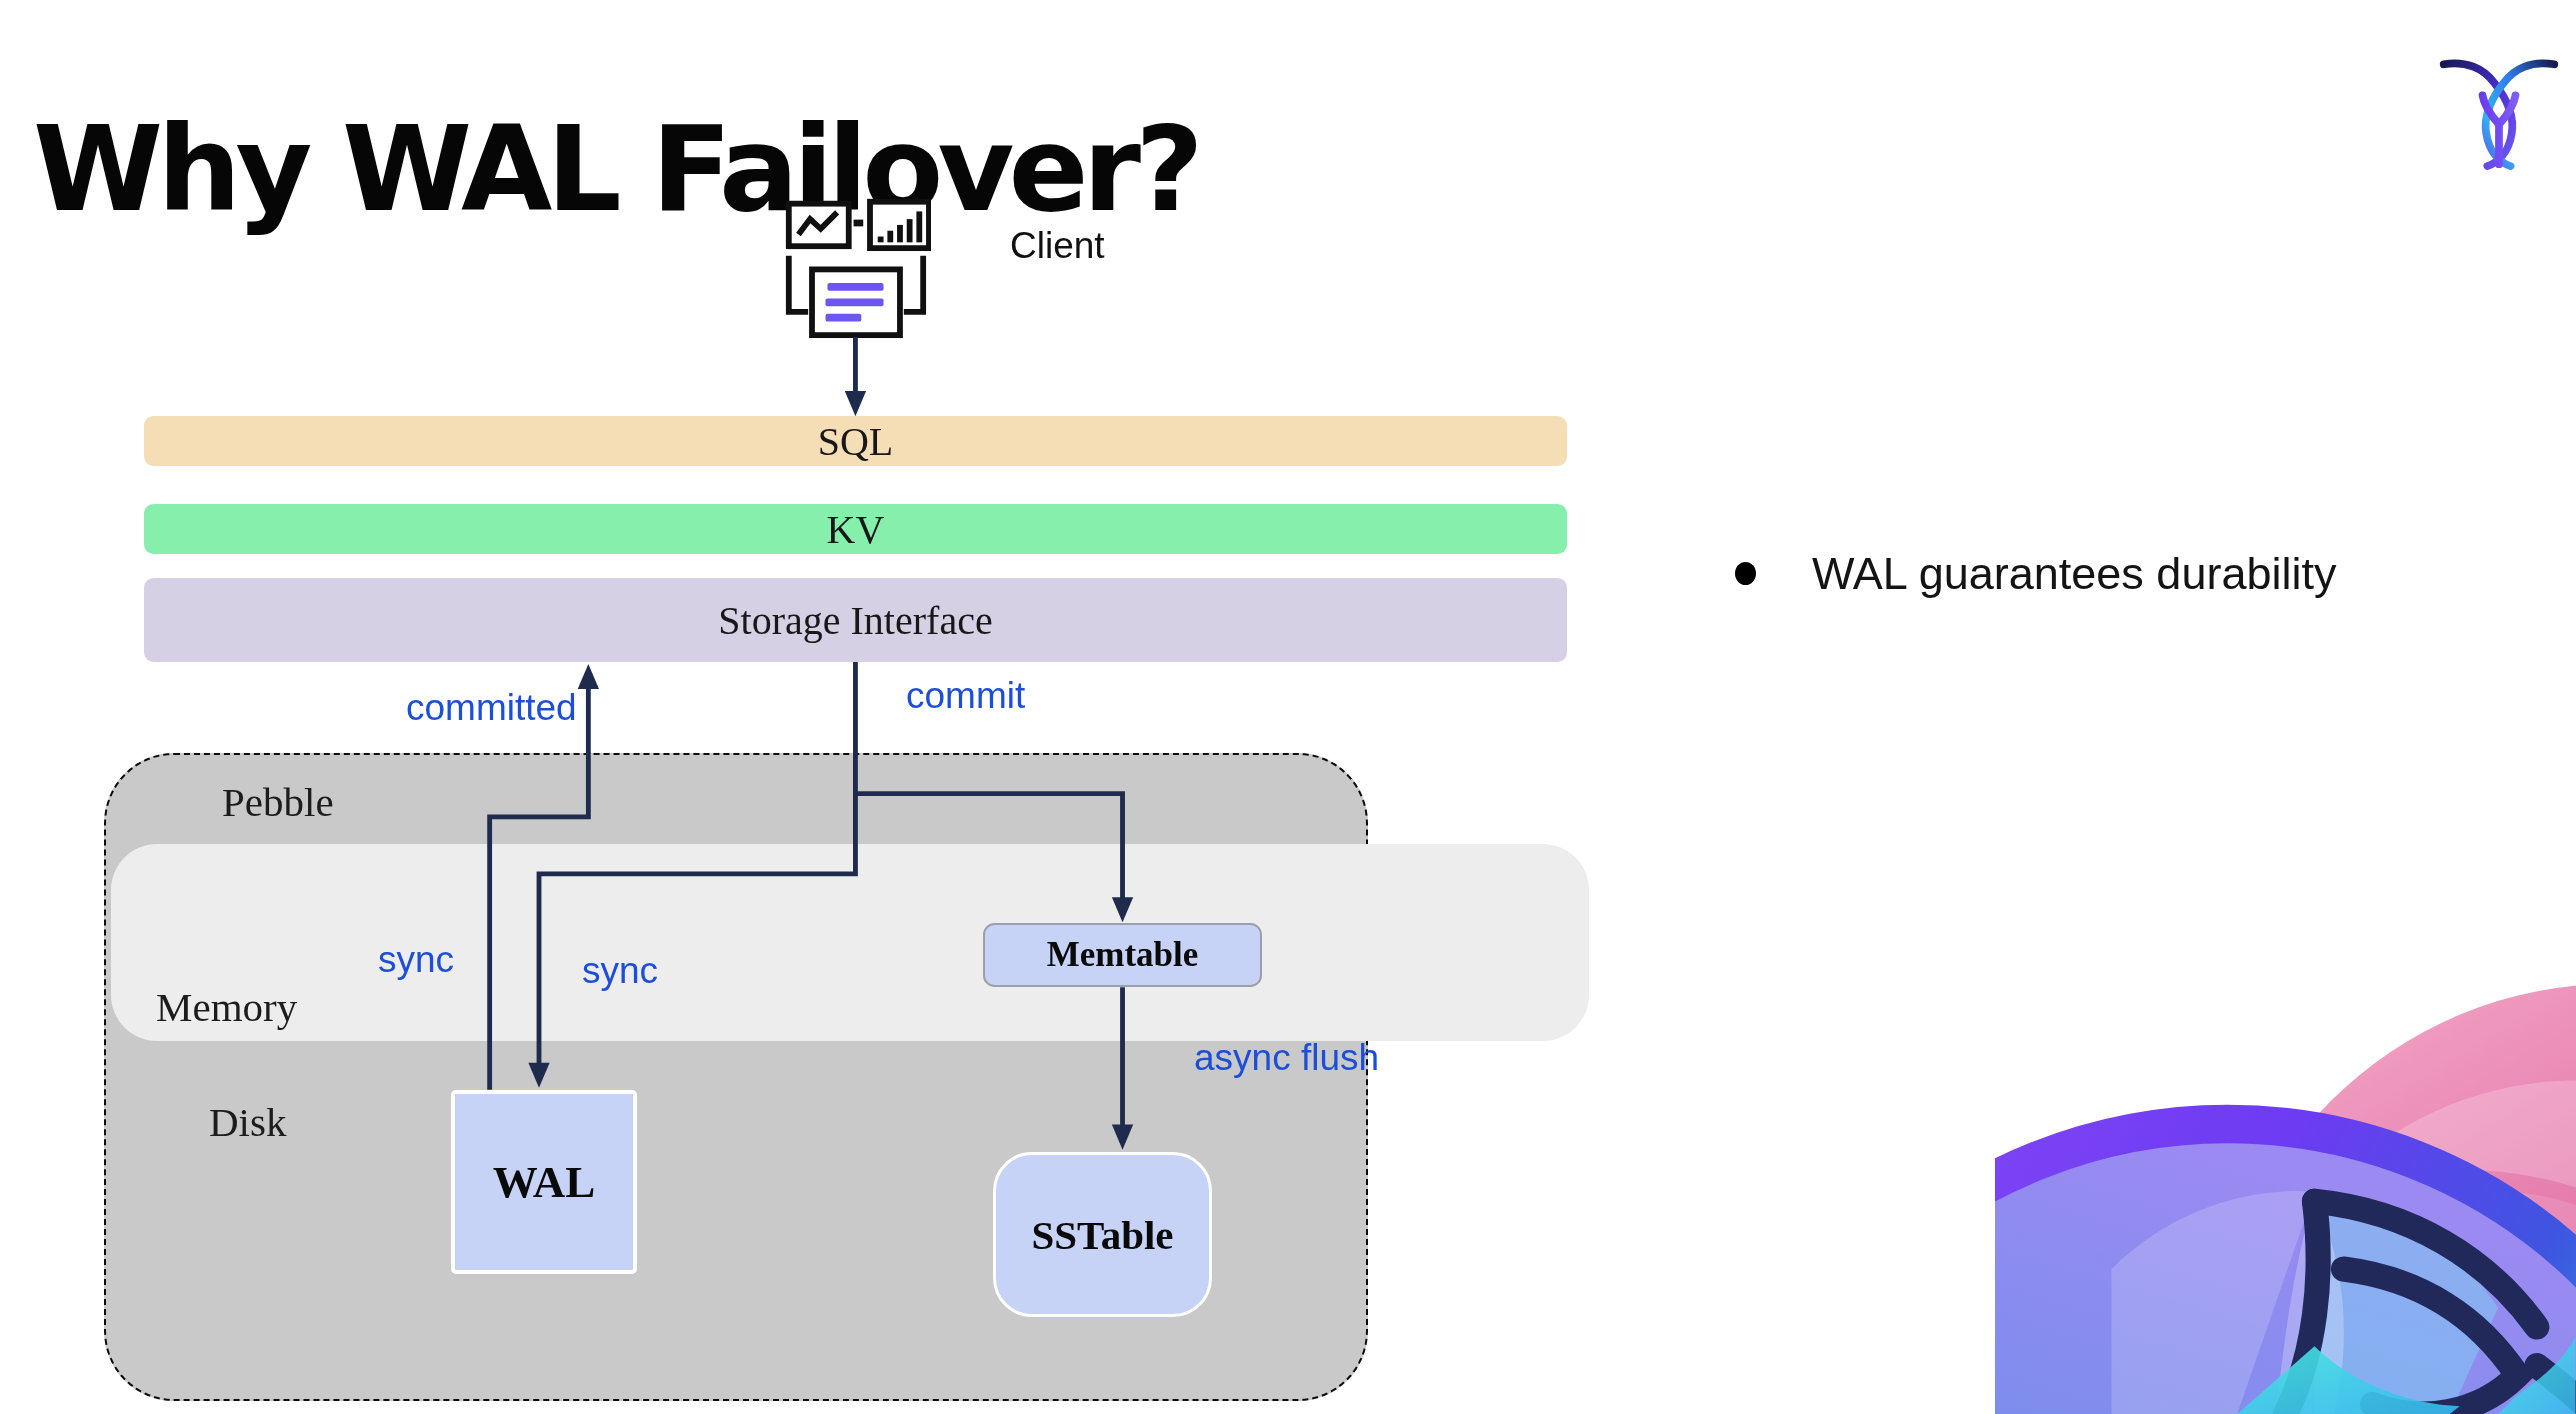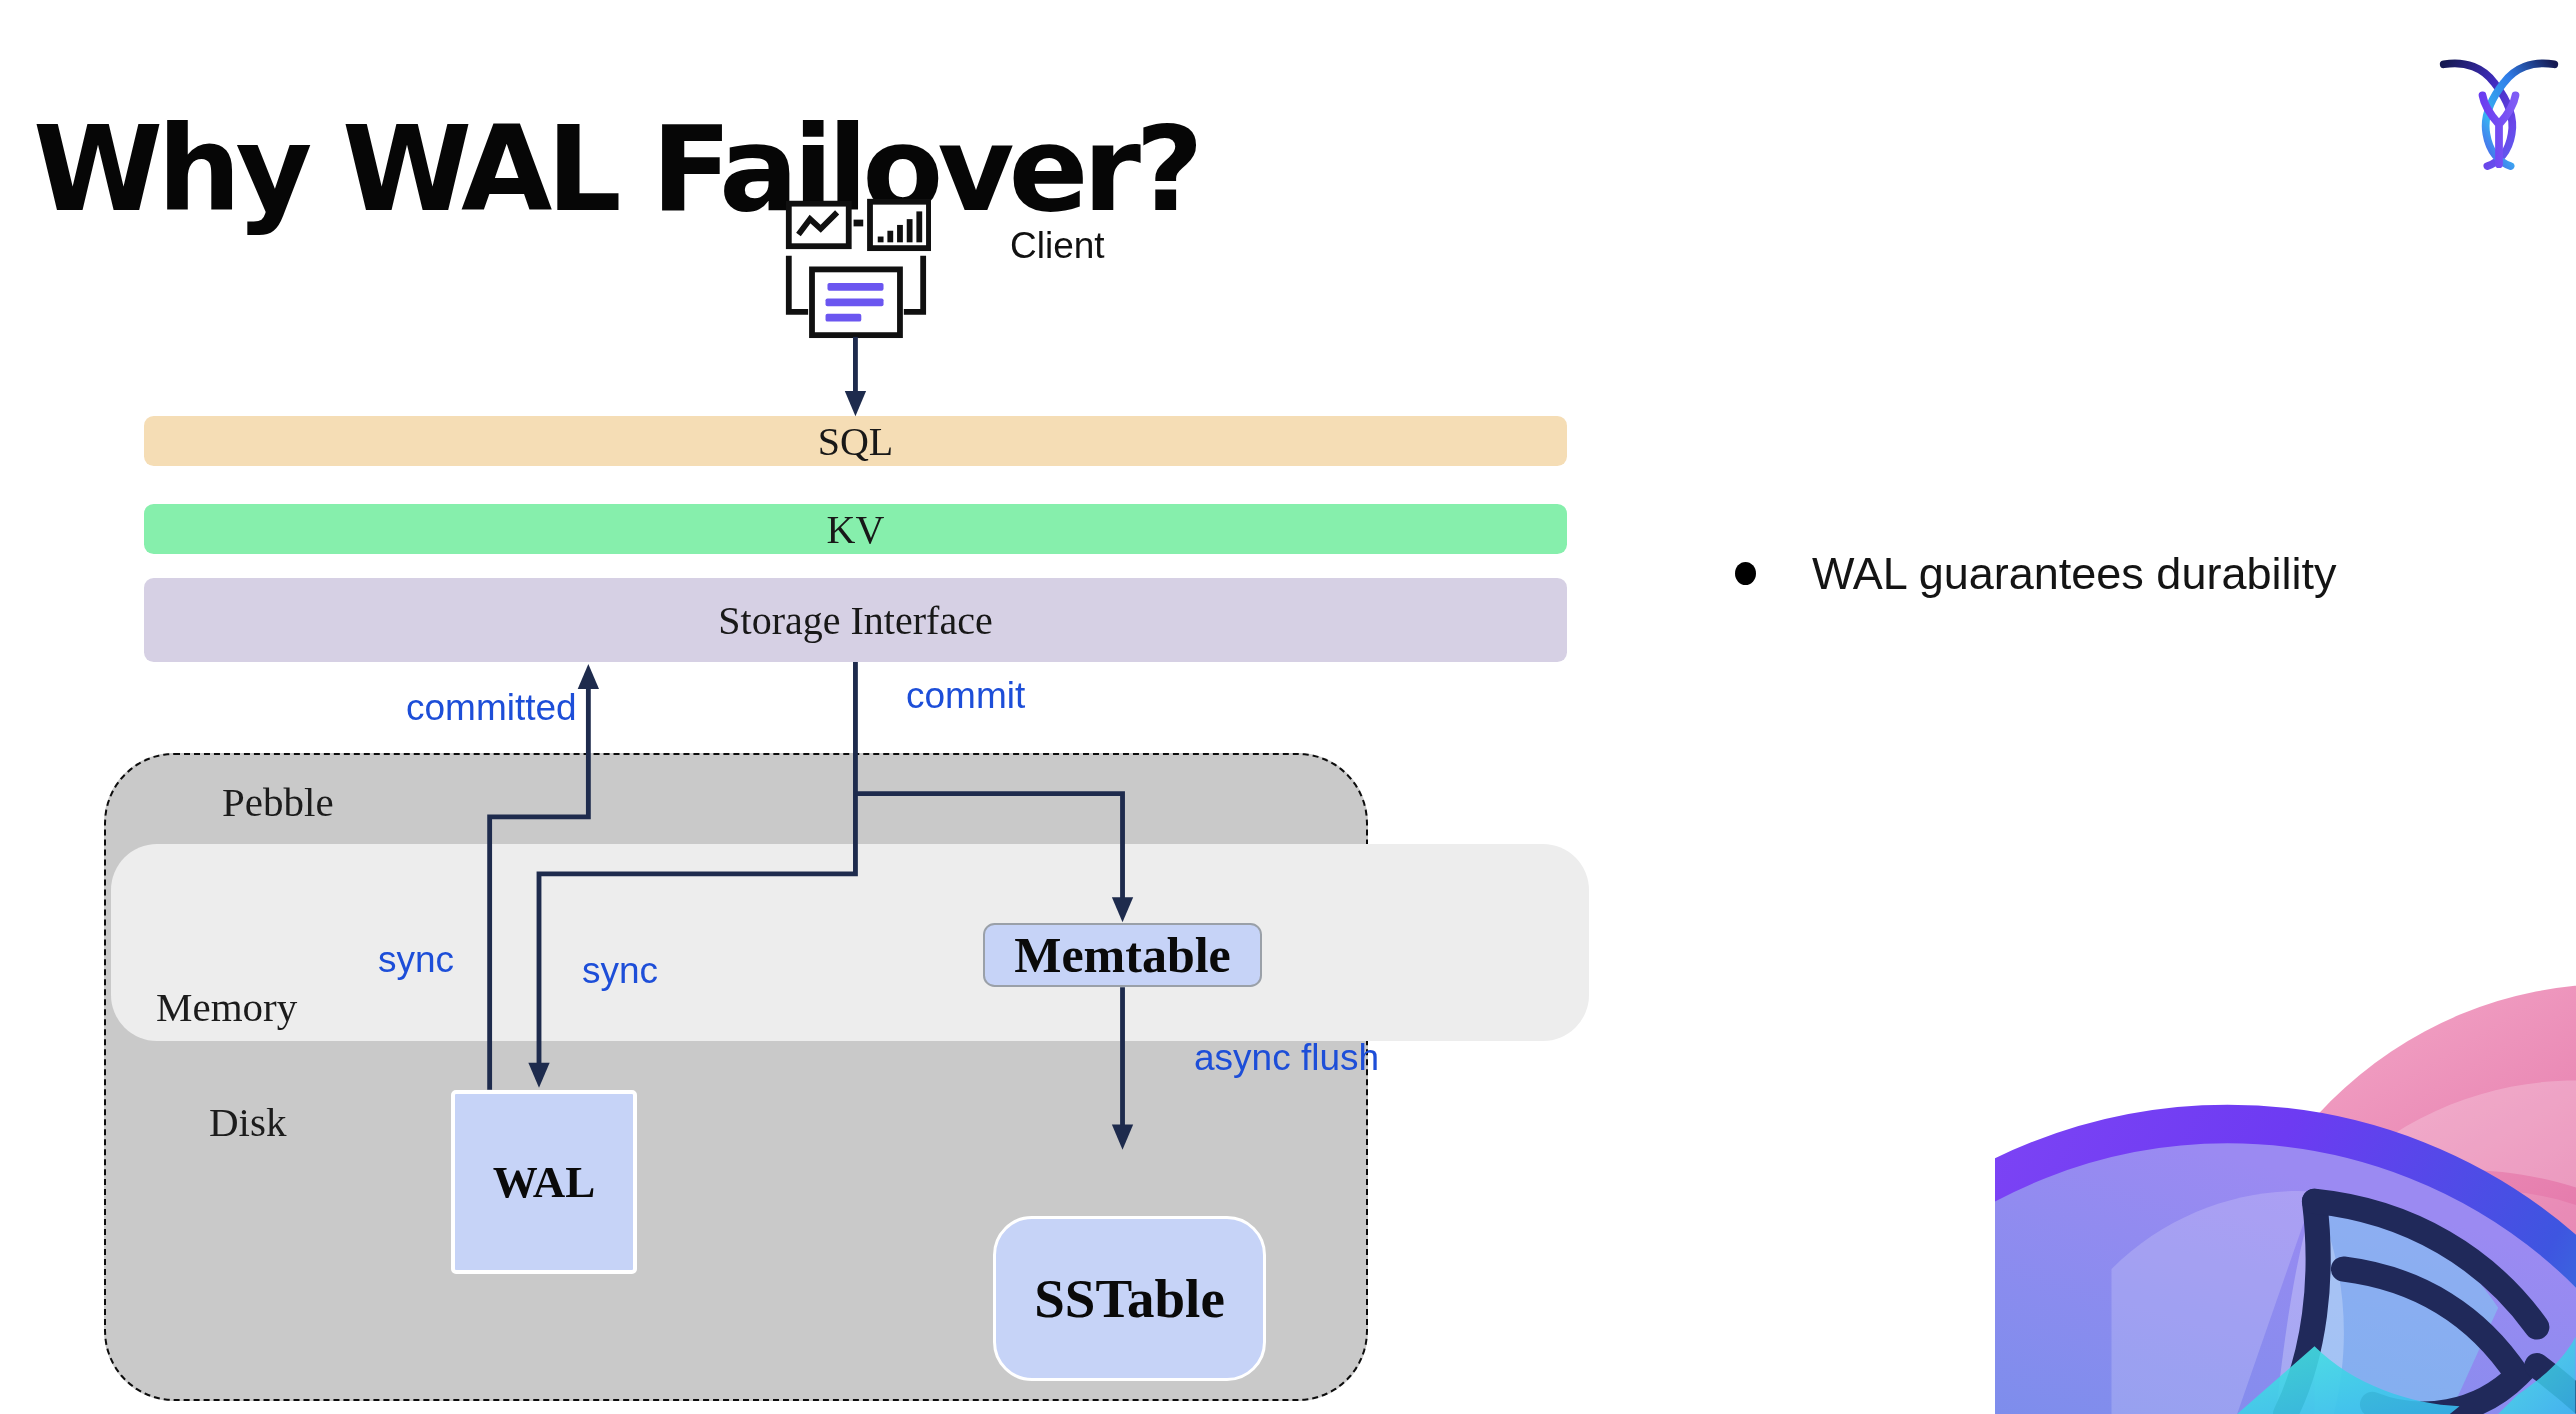--- a/index.html
+++ b/index.html
@@ -64,22 +64,22 @@
   .lbl-sync-right{left:582px;top:950px;}
   .lbl-async-flush{left:1194px;top:1037px;}
 
   
   .node{
     position:absolute;display:flex;align-items:center;justify-content:center;
     background:#c6d3f7;font-family:"Liberation Serif",serif;font-weight:700;
     color:#0a0a0a;box-sizing:border-box;
   }
   .node-wal{left:451px;top:1090px;width:186px;height:184px;border:4.8px solid #ffffff;border-radius:5px;font-size:45px;}
-  .node-memtable{left:983px;top:923px;width:279px;height:64px;border:2.9px solid #9aa0a8;border-radius:11.6px;font-size:50px;}
-  .node-sstable{left:993px;top:1216px;width:273px;height:165px;border:3.9px solid #ffffff;border-radius:39px;font-size:55px;}
+  .node-memtable{left:983px;top:923px;width:279px;height:64px;border:2.9px solid #9aa0a8;border-radius:11.6px;font-size:35px;}
+  .node-sstable{left:993px;top:1152px;width:219px;height:165px;border:3.9px solid #ffffff;border-radius:39px;font-size:41px;}
 
   
   .bullets{position:absolute;left:1719px;top:528px;width:813px;list-style:none;margin:16px;padding:0;}
   .bullet{display:flex;gap:56px;margin-bottom:41px;}
   .bullet-dot{flex:0 0 auto;width:21px;height:23px;border-radius:50%;background:#000;margin-top:18.4px;}
   .bullet-text{font-size:45px;line-height:60px;color:#141414;}
   .bullet-text .line{display:block;}
 
   
   .artwork{position:absolute;left:1995px;top:979px;width:581px;height:435px;}

